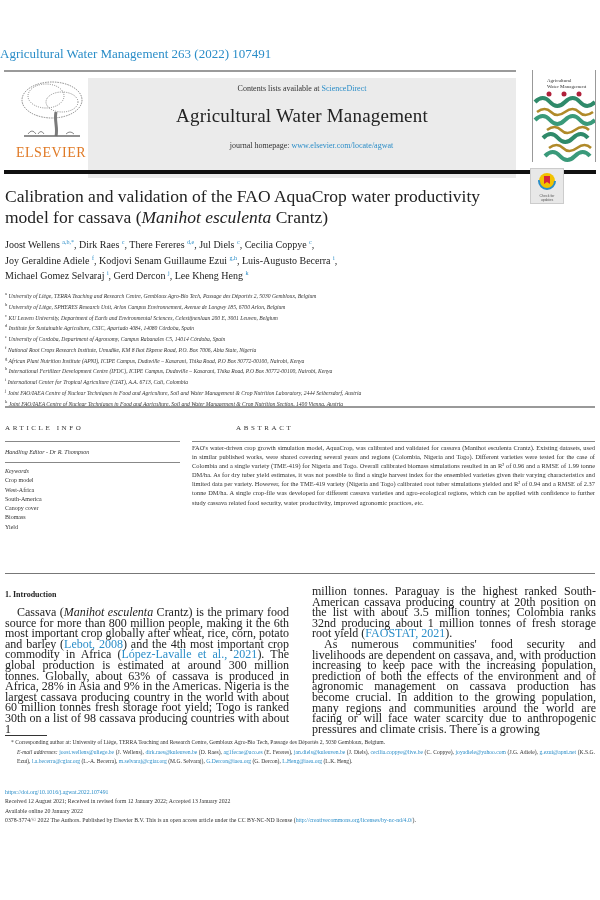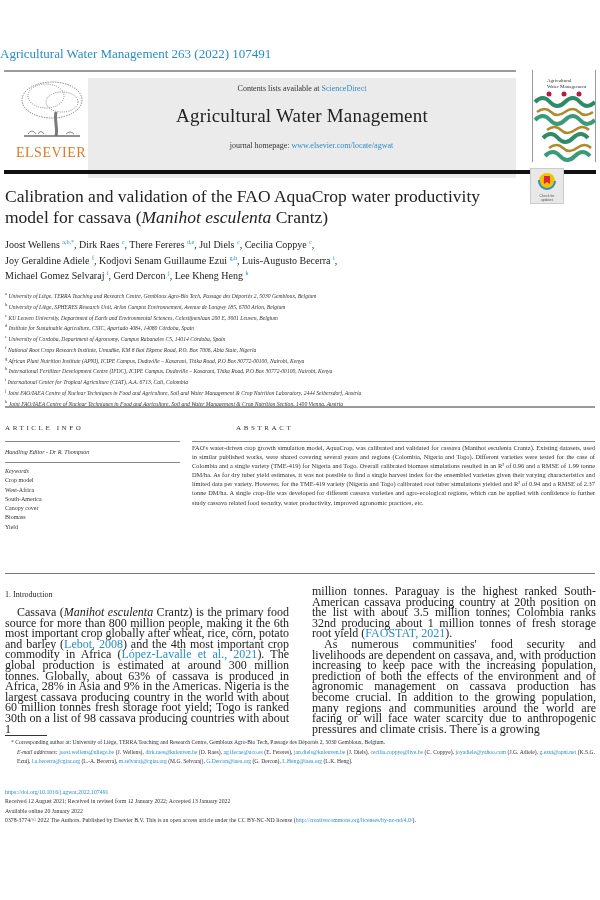--- a/index.html
+++ b/index.html
@@ -38,21 +38,21 @@
   .sec-head { position: absolute; font-family: "Liberation Serif", serif; font-size: 7px; letter-spacing: 2.6px; color: #333; }
   .col-left-rule { position: absolute; left: 5px; width: 175px; height: 1px; background: #888; }
   .col-right-rule { position: absolute; left: 192px; width: 403px; height: 1px; background: #888; }
 
   .handling-editor { position: absolute; top: 449px; left: 5px; font-size: 6px; font-style: italic; color: #333; }
   .keywords { position: absolute; top: 467px; left: 5px; font-size: 6px; line-height: 9.3px; color: #333; }
   .keywords .kw-head { font-style: italic; }
 
   .abstract { position: absolute; top: 443px; left: 192px; width: 403px; font-size: 6.4px; line-height: 9.1px; text-align: justify; color: #333; }
 
-  .intro-head { position: absolute; top: 590px; left: 5px; font-size: 8px; font-weight: normal; color: #222; }
+  .intro-head { position: absolute; top: 590px; left: 5px; font-size: 8px; font-weight: bold; color: #222; }
   .body-col { position: absolute; width: 284px; font-size: 12px; line-height: 10.6px; text-align: justify; color: #222; }
   .body-col p { text-indent: 12px; }
   .body-col .noindent { text-indent: 0; }
 
   .footnote-rule { position: absolute; top: 735px; left: 5px; width: 42px; height: 1px; background: #333; }
   .footnote { position: absolute; top: 738px; left: 5px; width: 590px; font-size: 5.6px; line-height: 9.5px; color: #333; text-align: justify; }
   .footnote .em-label { font-style: italic; }
 
   .meta-block { position: absolute; top: 788px; left: 5px; width: 590px; font-size: 5.8px; line-height: 9.3px; color: #333; }
 </style>

